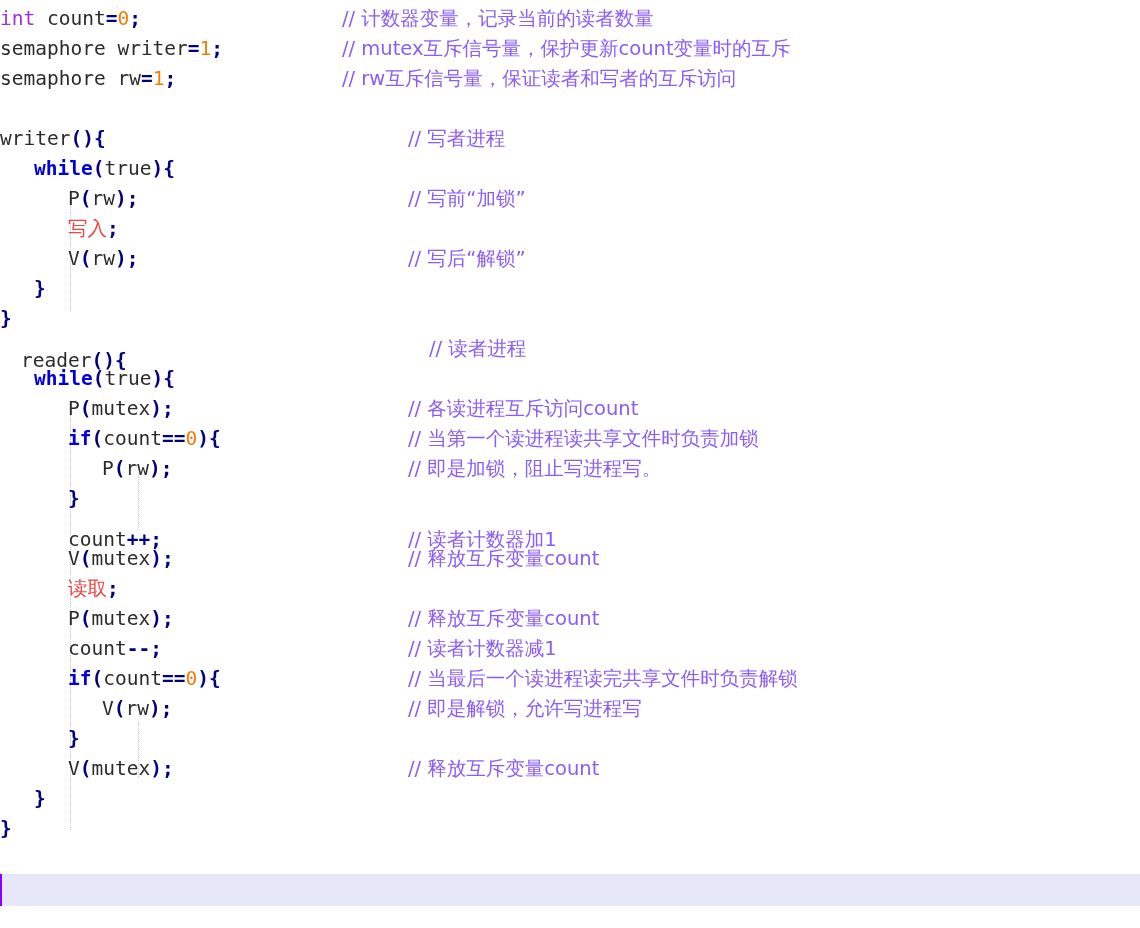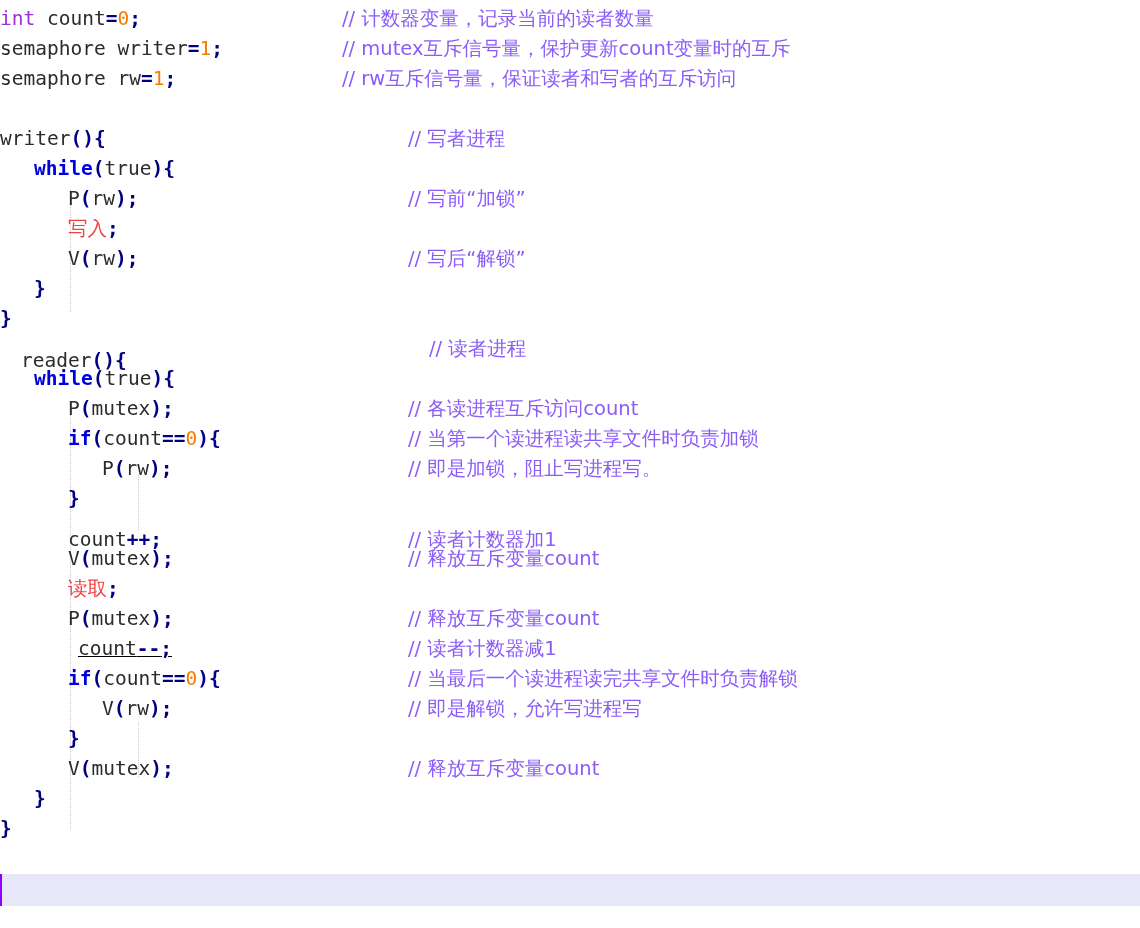--- a/index.html
+++ b/index.html
@@ -87,21 +87,21 @@
       <div class="line" style="position: relative; top: 0px;"><span style="position: absolute; left: 0px; top: 12px; padding-left: 21px;"><span class="t-id">reader</span><span class="t-punc">(){</span></span><span class="t-cmt cmt-cjk" style="position: absolute; left: 429px; top: 0px;">// 读者进程</span></div>
       <div class="line" style="position: relative; top: 0px;"><span style="position: absolute; left: 34px; top: 0px;"><span class="t-kw">while</span><span class="t-punc">(</span><span class="t-plain">true</span><span class="t-punc">){</span></span></div>
       <div class="line" style="position: relative; top: 0px;"><span style="position: absolute; left: 68px; top: 0px;"><span class="t-plain">P</span><span class="t-punc">(</span><span class="t-plain">mutex</span><span class="t-punc">);</span></span><span class="t-cmt cmt-cjk" style="position: absolute; left: 408px; top: 0px;">// 各读进程互斥访问count</span></div>
       <div class="line" style="position: relative; top: 0px;"><span style="position: absolute; left: 68px; top: 0px;"><span class="t-kw">if</span><span class="t-punc">(</span><span class="t-plain">count</span><span class="t-op">==</span><span class="t-num">0</span><span class="t-punc">){</span></span><span class="t-cmt cmt-cjk" style="position: absolute; left: 408px; top: 0px;">// 当第一个读进程读共享文件时负责加锁</span></div>
       <div class="line" style="position: relative; top: 0px;"><span style="position: absolute; left: 102px; top: 0px;"><span class="t-plain">P</span><span class="t-punc">(</span><span class="t-plain">rw</span><span class="t-punc">);</span></span><span class="t-cmt cmt-cjk" style="position: absolute; left: 408px; top: 0px;">// 即是加锁，阻止写进程写。</span></div>
       <div class="line" style="position: relative; top: 0px;"><span style="position: absolute; left: 68px; top: 0px;"><span class="t-punc">}</span></span></div>
       <div class="line" style="position: relative; top: 11px;"><span style="position: absolute; left: 68px; top: 0px;"><span class="t-plain">count</span><span class="t-op">++</span><span class="t-punc">;</span></span><span class="t-cmt cmt-cjk" style="position: absolute; left: 408px; top: 0px;">// 读者计数器加1</span></div>
       <div class="line" style="position: relative; top: 0px;"><span style="position: absolute; left: 68px; top: 0px;"><span class="t-plain">V</span><span class="t-punc">(</span><span class="t-plain">mutex</span><span class="t-punc">);</span></span><span class="t-cmt cmt-cjk" style="position: absolute; left: 408px; top: 0px;">// 释放互斥变量count</span></div>
       <div class="line" style="position: relative; top: 0px;"><span style="position: absolute; left: 68px; top: 0px;"><span class="t-cjk">读取</span><span class="t-punc">;</span></span></div>
       <div class="line" style="position: relative; top: 0px;"><span style="position: absolute; left: 68px; top: 0px;"><span class="t-plain">P</span><span class="t-punc">(</span><span class="t-plain">mutex</span><span class="t-punc">);</span></span><span class="t-cmt cmt-cjk" style="position: absolute; left: 408px; top: 0px;">// 释放互斥变量count</span></div>
-      <div class="line" style="position: relative; top: 0px;"><span style="position: absolute; left: 78px; top: 0px; text-decoration: underline;"><span class="t-plain">count</span><span class="t-op">--</span><span class="t-punc">;</span></span><span class="t-cmt cmt-cjk" style="position: absolute; left: 408px; top: 0px;">// 读者计数器减1</span></div>
+      <div class="line" style="position: relative; top: 0px;"><span style="position: absolute; left: 68px; top: 0px;"><span class="t-plain">count</span><span class="t-op">--</span><span class="t-punc">;</span></span><span class="t-cmt cmt-cjk" style="position: absolute; left: 408px; top: 0px;">// 读者计数器减1</span></div>
       <div class="line" style="position: relative; top: 0px;"><span style="position: absolute; left: 68px; top: 0px;"><span class="t-kw">if</span><span class="t-punc">(</span><span class="t-plain">count</span><span class="t-op">==</span><span class="t-num">0</span><span class="t-punc">){</span></span><span class="t-cmt cmt-cjk" style="position: absolute; left: 408px; top: 0px;">// 当最后一个读进程读完共享文件时负责解锁</span></div>
       <div class="line" style="position: relative; top: 0px;"><span style="position: absolute; left: 102px; top: 0px;"><span class="t-plain">V</span><span class="t-punc">(</span><span class="t-plain">rw</span><span class="t-punc">);</span></span><span class="t-cmt cmt-cjk" style="position: absolute; left: 408px; top: 0px;">// 即是解锁，允许写进程写</span></div>
       <div class="line" style="position: relative; top: 0px;"><span style="position: absolute; left: 68px; top: 0px;"><span class="t-punc">}</span></span></div>
       <div class="line" style="position: relative; top: 0px;"><span style="position: absolute; left: 68px; top: 0px;"><span class="t-plain">V</span><span class="t-punc">(</span><span class="t-plain">mutex</span><span class="t-punc">);</span></span><span class="t-cmt cmt-cjk" style="position: absolute; left: 408px; top: 0px;">// 释放互斥变量count</span></div>
       <div class="line" style="position: relative; top: 0px;"><span style="position: absolute; left: 34px; top: 0px;"><span class="t-punc">}</span></span></div>
       <div class="line" style="position: relative; top: 0px;"><span style="position: absolute; left: 0px; top: 0px;"><span class="t-punc">}</span></span></div>
       <div class="line" style="position: relative; top: 0px;"><span style="position: absolute; left: 0px; top: 0px;"></span></div>
       <div class="line" style="position: relative; top: 0px;"><div class="cur-line" style="top: 0px;"></div><div class="caret" style="top: 0px;"></div><span style="position: absolute; left: 0px; top: 0px;"></span></div>
     </div>
 </div>

